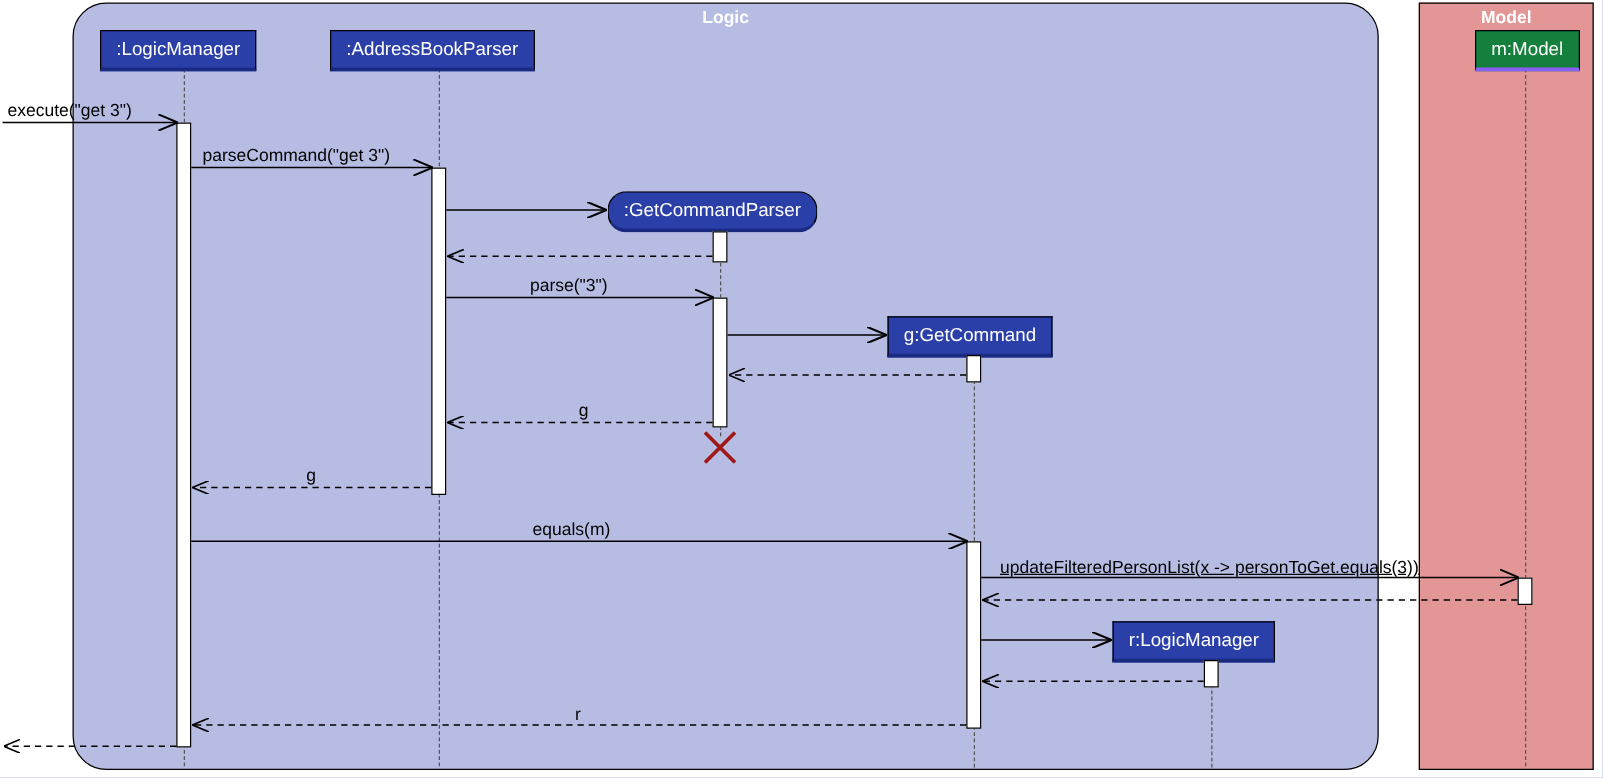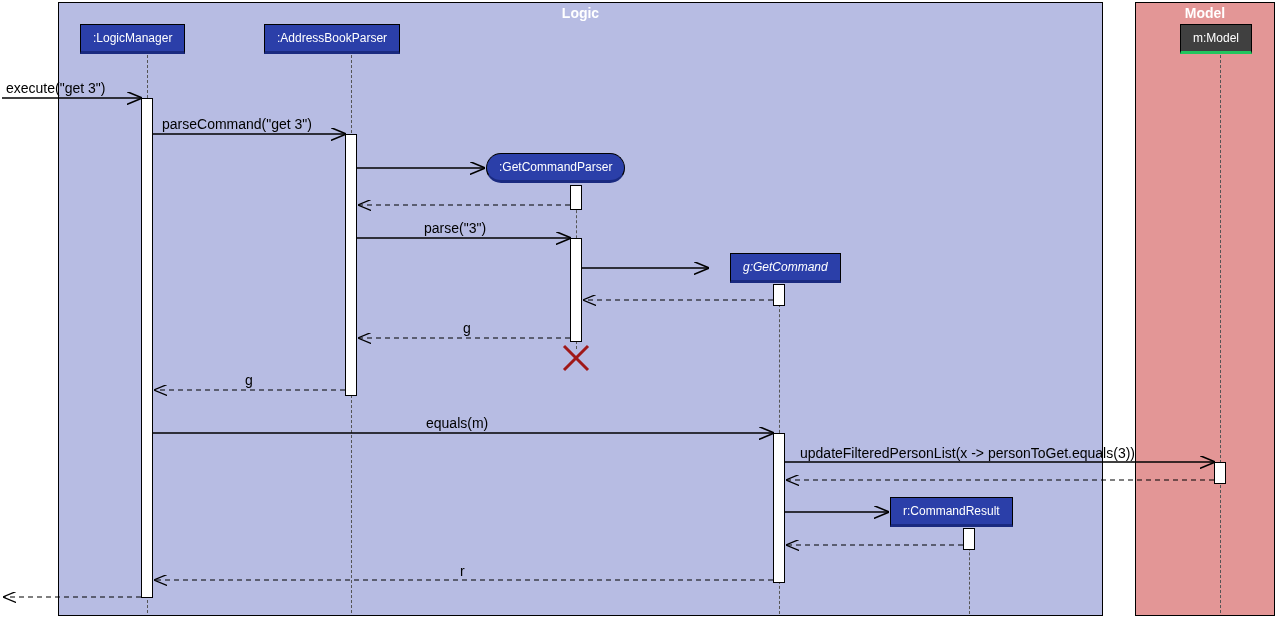--- a/index.html
+++ b/index.html
@@ -10,42 +10,42 @@
     height: 622px;
     font-family: "Helvetica Neue", Arial, sans-serif;
     font-size: 14px;
     background: #fff;
     position: relative;
   }
   .frame {
     position: absolute;
     border: 1px solid #000;
   }
-  .frame.logic { background: #b7bce3; }
+  .frame.logic { background: #b7bce3; border-radius: 27px; }
   .frame.model { background: #e39696; }
   .frame-title {
     position: absolute;
     top: 2px;
     left: 50%;
     transform: translateX(-50%);
     color: #fff;
     font-weight: 600;
   }
   .lifeline-head {
     position: absolute;
     background: #2b3fa9;
     color: #fff;
     border: 1px solid #000;
     padding: 6px 12px;
     border-bottom: 3px solid #1a2a80;
-    font-size: 12px;
+    font-size: 15px;
     white-space: nowrap;
     text-align: center;
   }
-  .lifeline-head.model { background: #404040; border-bottom: 3px solid #22c55e; }
+  .lifeline-head.model { background: #15803d; border-bottom: 3px solid #8b5cf6; }
   .lifeline {
     position: absolute;
     width: 0;
     border-left: 1px dashed #555;
   }
   .activation {
     position: absolute;
     width: 12px;
     background: #fff;
     border: 1px solid #000;
@@ -77,40 +77,40 @@
 <div class="lifeline" style="left:147px; top:55px; height:558px;"></div>
 <div class="lifeline" style="left:351px; top:55px; height:558px;"></div>
 <div class="lifeline" style="left:576px; top:185px; height:164px;"></div>
 <div class="lifeline" style="left:779px; top:284px; height:330px;"></div>
 <div class="lifeline" style="left:969px; top:528px; height:86px;"></div>
 <div class="lifeline" style="left:1220px; top:55px; height:558px;"></div>
 
 <div class="lifeline-head" style="left:80px; top:24px;">:LogicManager</div>
 <div class="lifeline-head" style="left:264px; top:24px;text-align:right;">:AddressBookParser</div>
 <div class="lifeline-head" style="left:486px; top:153px;border-radius:15px;">:GetCommandParser</div>
-<div class="lifeline-head" style="left:730px; top:253px;font-style:italic;">g:GetCommand</div>
-<div class="lifeline-head" style="left:890px; top:497px;">r:CommandResult</div>
+<div class="lifeline-head" style="left:710px; top:253px;">g:GetCommand</div>
+<div class="lifeline-head" style="left:890px; top:497px;">r:LogicManager</div>
 <div class="lifeline-head model" style="left:1180px; top:24px;">m:Model</div>
 
 <div class="activation" style="left:141px; top:98px; height:500px;"></div>
 <div class="activation" style="left:345px; top:134px; height:262px;"></div>
 <div class="activation" style="left:570px; top:185px; height:25px;"></div>
 <div class="activation" style="left:570px; top:238px; height:104px;"></div>
 <div class="activation" style="left:773px; top:284px; height:22px;"></div>
 <div class="activation" style="left:773px; top:433px; height:150px;"></div>
 <div class="activation" style="left:963px; top:528px; height:22px;"></div>
 <div class="activation" style="left:1214px; top:462px; height:22px;"></div>
 
 <div class="msg-label" style="left:6px; top:80px;">execute("get 3")</div>
 <div class="msg-label" style="left:162px; top:116px;">parseCommand("get 3")</div>
 <div class="msg-label" style="left:424px; top:220px;">parse("3")</div>
 <div class="msg-label" style="left:463px; top:320px;">g</div>
 <div class="msg-label" style="left:245px; top:372px;">g</div>
 <div class="msg-label" style="left:426px; top:415px;">equals(m)</div>
-<div class="msg-label" style="left:800px; top:445px;">updateFilteredPersonList(x -&gt; personToGet.equals(3))</div>
+<div class="msg-label" style="left:800px; top:445px;text-decoration:underline;">updateFilteredPersonList(x -&gt; personToGet.equals(3))</div>
 <div class="msg-label" style="left:460px; top:563px;">r</div>
 
 <svg class="arrows">
   <defs>
     <marker id="arrow-solid" markerWidth="12" markerHeight="10" refX="11" refY="5" orient="auto">
       <path d="M0,0 L12,5 L0,10" fill="none" stroke="#000" stroke-width="1.2"></path>
     </marker>
     <marker id="arrow-open" markerWidth="12" markerHeight="10" refX="11" refY="5" orient="auto">
       <path d="M0,0 L12,5 L0,10" fill="none" stroke="#000" stroke-width="1.2"></path>
     </marker>

